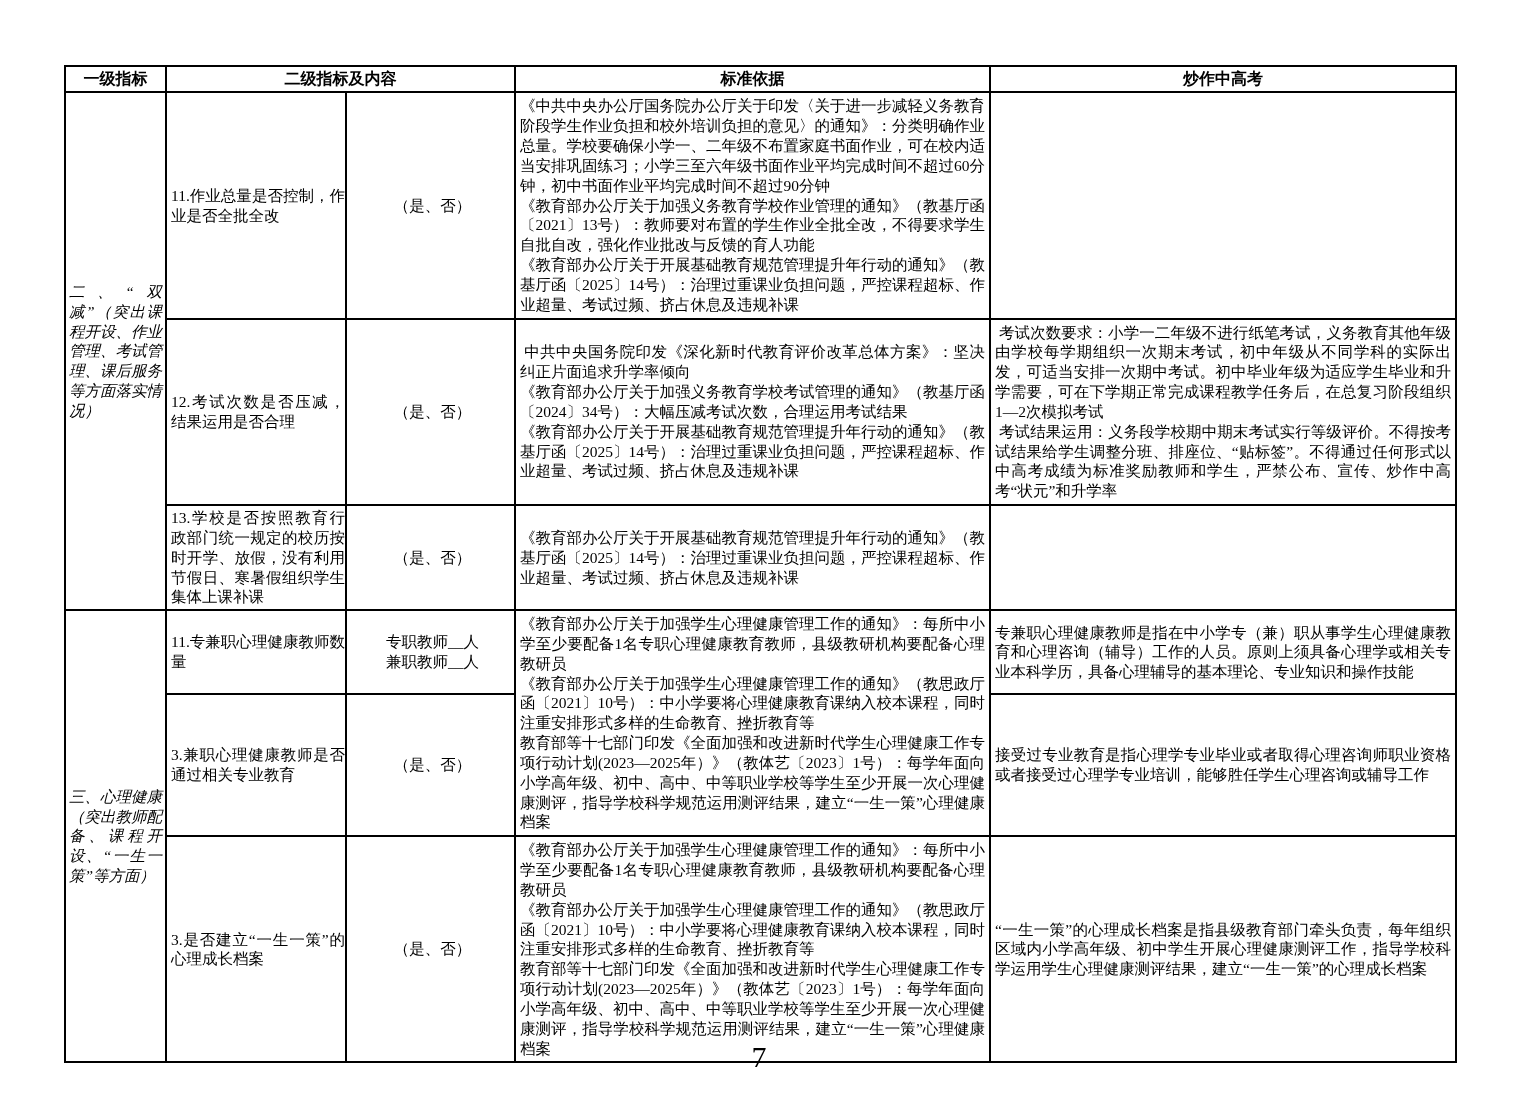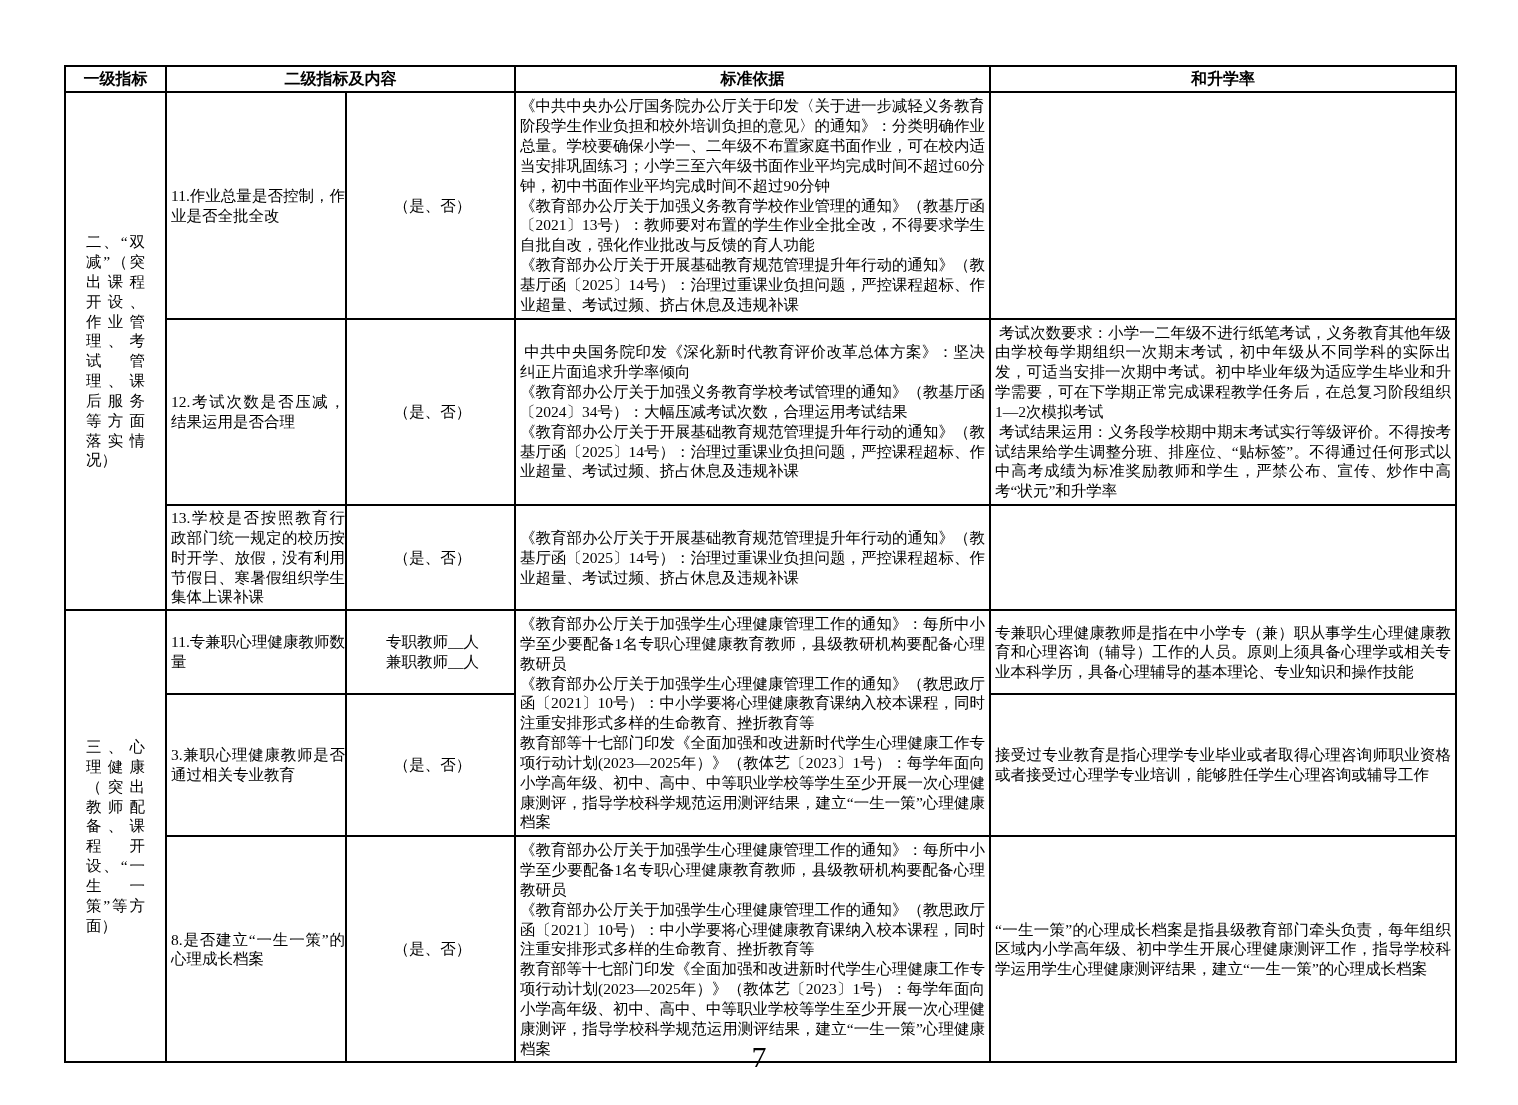--- a/index.html
+++ b/index.html
@@ -29,21 +29,21 @@
     overflow:hidden;
   }
   .indicator-table th {
     font-family:"Liberation Sans","DejaVu Sans",sans-serif;
     font-weight:bold;
     font-size:16px;
     text-align:center;
     white-space:nowrap;
     padding:2px 2px;
   }
-  td.group-cell   { padding:2px 20px; }
+  td.group-cell   { padding:2px 3px;font-style:italic; }
   td.indicator-cell { padding:2px 0 2px 4px; }
   td.content-cell { padding:2px 2px 2px 6px; text-align:center; }
   td.basis-cell, td.explanation-cell { padding:3px 4px;border-radius:21px; }
   .page-number {
     position:absolute;
     left:0; top:1040px; width:1518px;
     text-align:center;
     font-size:30px;
     font-family:"Liberation Serif","DejaVu Serif",serif;
   }
@@ -60,21 +60,21 @@
       <col style="width:169px">
       <col style="width:475px">
       <col style="width:466px">
     </colgroup>
 
     <tbody>
         <tr style="height:17px">
       <th>一级指标</th>
       <th colspan="2">二级指标及内容</th>
       <th>标准依据</th>
-      <th>和升学率</th>
+      <th>炒作中高考</th>
     </tr>
 
     <tr style="height:215px">
       <td class="group-cell" rowspan="3">二、“双减”（突出课程开设、作业管理、考试管理、课后服务等方面落实情况）</td>
       <td class="indicator-cell">11.作业总量是否控制，作业是否全批全改</td>
       <td class="content-cell">（是、否）</td>
       <td class="basis-cell">《中共中央办公厅国务院办公厅关于印发〈关于进一步减轻义务教育阶段学生作业负担和校外培训负担的意见〉的通知》：分类明确作业总量。学校要确保小学一、二年级不布置家庭书面作业，可在校内适当安排巩固练习；小学三至六年级书面作业平均完成时间不超过60分钟，初中书面作业平均完成时间不超过90分钟
 《教育部办公厅关于加强义务教育学校作业管理的通知》（教基厅函〔2021〕13号）：教师要对布置的学生作业全批全改，不得要求学生自批自改，强化作业批改与反馈的育人功能
 《教育部办公厅关于开展基础教育规范管理提升年行动的通知》（教基厅函〔2025〕14号）：治理过重课业负担问题，严控课程超标、作业超量、考试过频、挤占休息及违规补课</td>
       <td class="explanation-cell"></td>
@@ -108,21 +108,21 @@
       <td class="explanation-cell">专兼职心理健康教师是指在中小学专（兼）职从事学生心理健康教育和心理咨询（辅导）工作的人员。原则上须具备心理学或相关专业本科学历，具备心理辅导的基本理论、专业知识和操作技能</td>
     </tr>
 
     <tr style="height:140px">
       <td class="indicator-cell">3.兼职心理健康教师是否通过相关专业教育</td>
       <td class="content-cell">（是、否）</td>
       <td class="explanation-cell">接受过专业教育是指心理学专业毕业或者取得心理咨询师职业资格或者接受过心理学专业培训，能够胜任学生心理咨询或辅导工作</td>
     </tr>
 
     <tr style="height:223px">
-      <td class="indicator-cell">8.是否建立“一生一策”的心理成长档案</td>
+      <td class="indicator-cell">3.是否建立“一生一策”的心理成长档案</td>
       <td class="content-cell">（是、否）</td>
       <td class="basis-cell">《教育部办公厅关于加强学生心理健康管理工作的通知》：每所中小学至少要配备1名专职心理健康教育教师，县级教研机构要配备心理教研员
 《教育部办公厅关于加强学生心理健康管理工作的通知》（教思政厅函〔2021〕10号）：中小学要将心理健康教育课纳入校本课程，同时注重安排形式多样的生命教育、挫折教育等
 教育部等十七部门印发《全面加强和改进新时代学生心理健康工作专项行动计划(2023—2025年）》（教体艺〔2023〕1号）：每学年面向小学高年级、初中、高中、中等职业学校等学生至少开展一次心理健康测评，指导学校科学规范运用测评结果，建立“一生一策”心理健康档案</td>
       <td class="explanation-cell">“一生一策”的心理成长档案是指县级教育部门牵头负责，每年组织区域内小学高年级、初中学生开展心理健康测评工作，指导学校科学运用学生心理健康测评结果，建立“一生一策”的心理成长档案</td>
     </tr>
   </tbody>
     </table>
 
   <div class="page-number">7</div>

